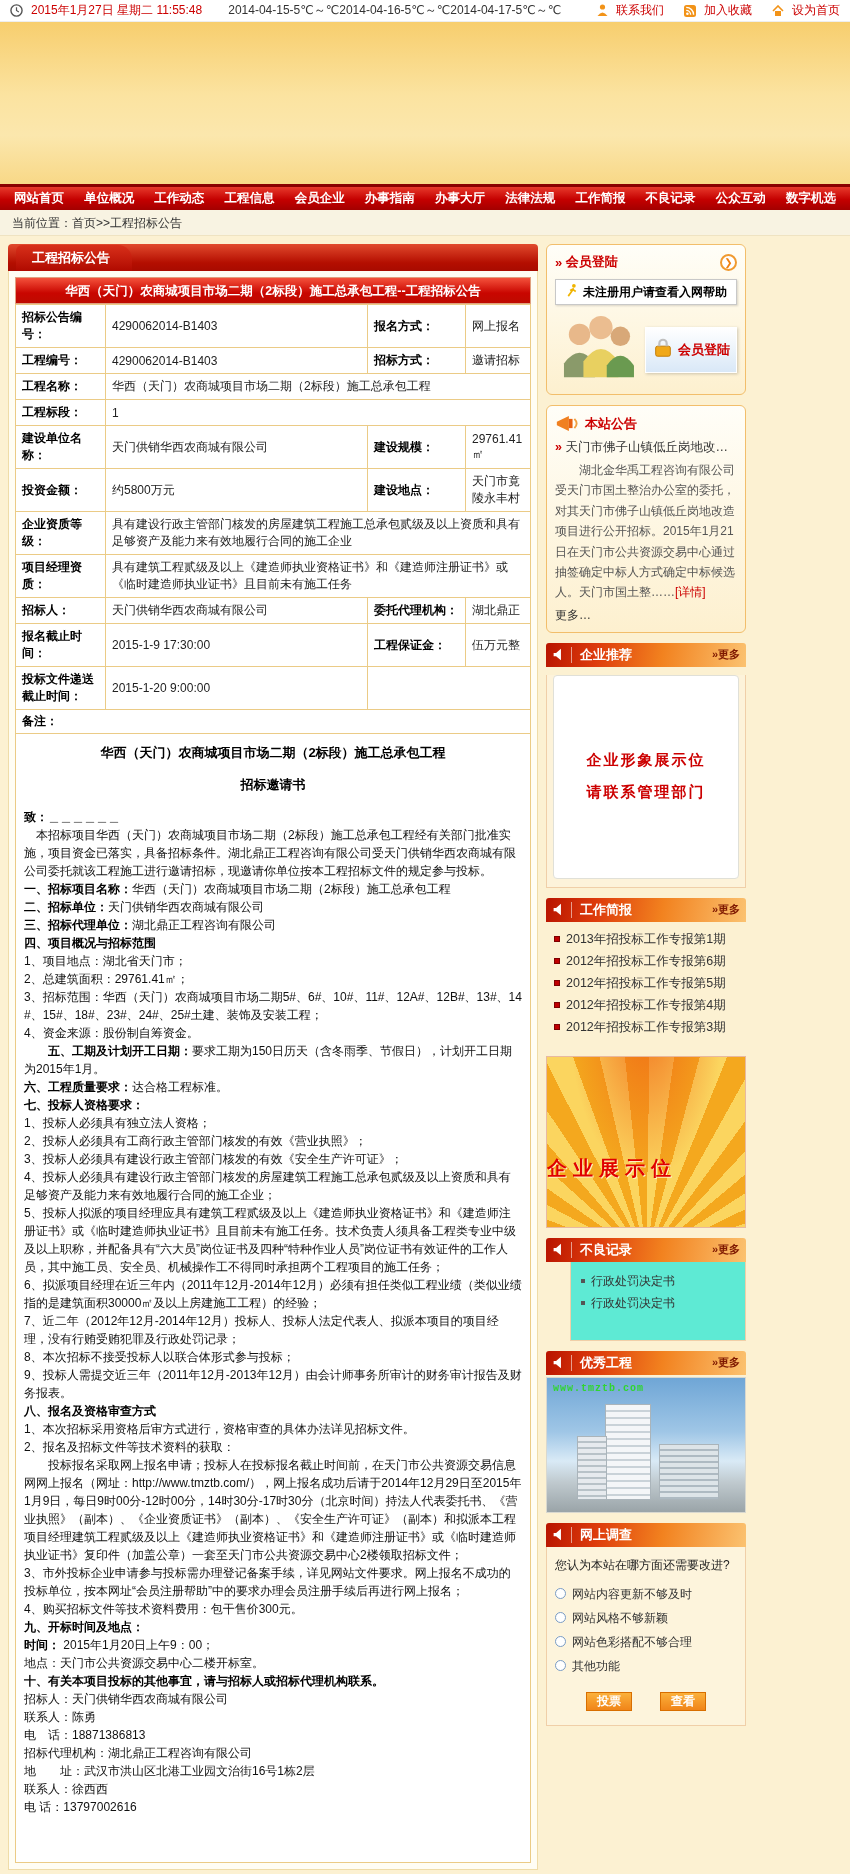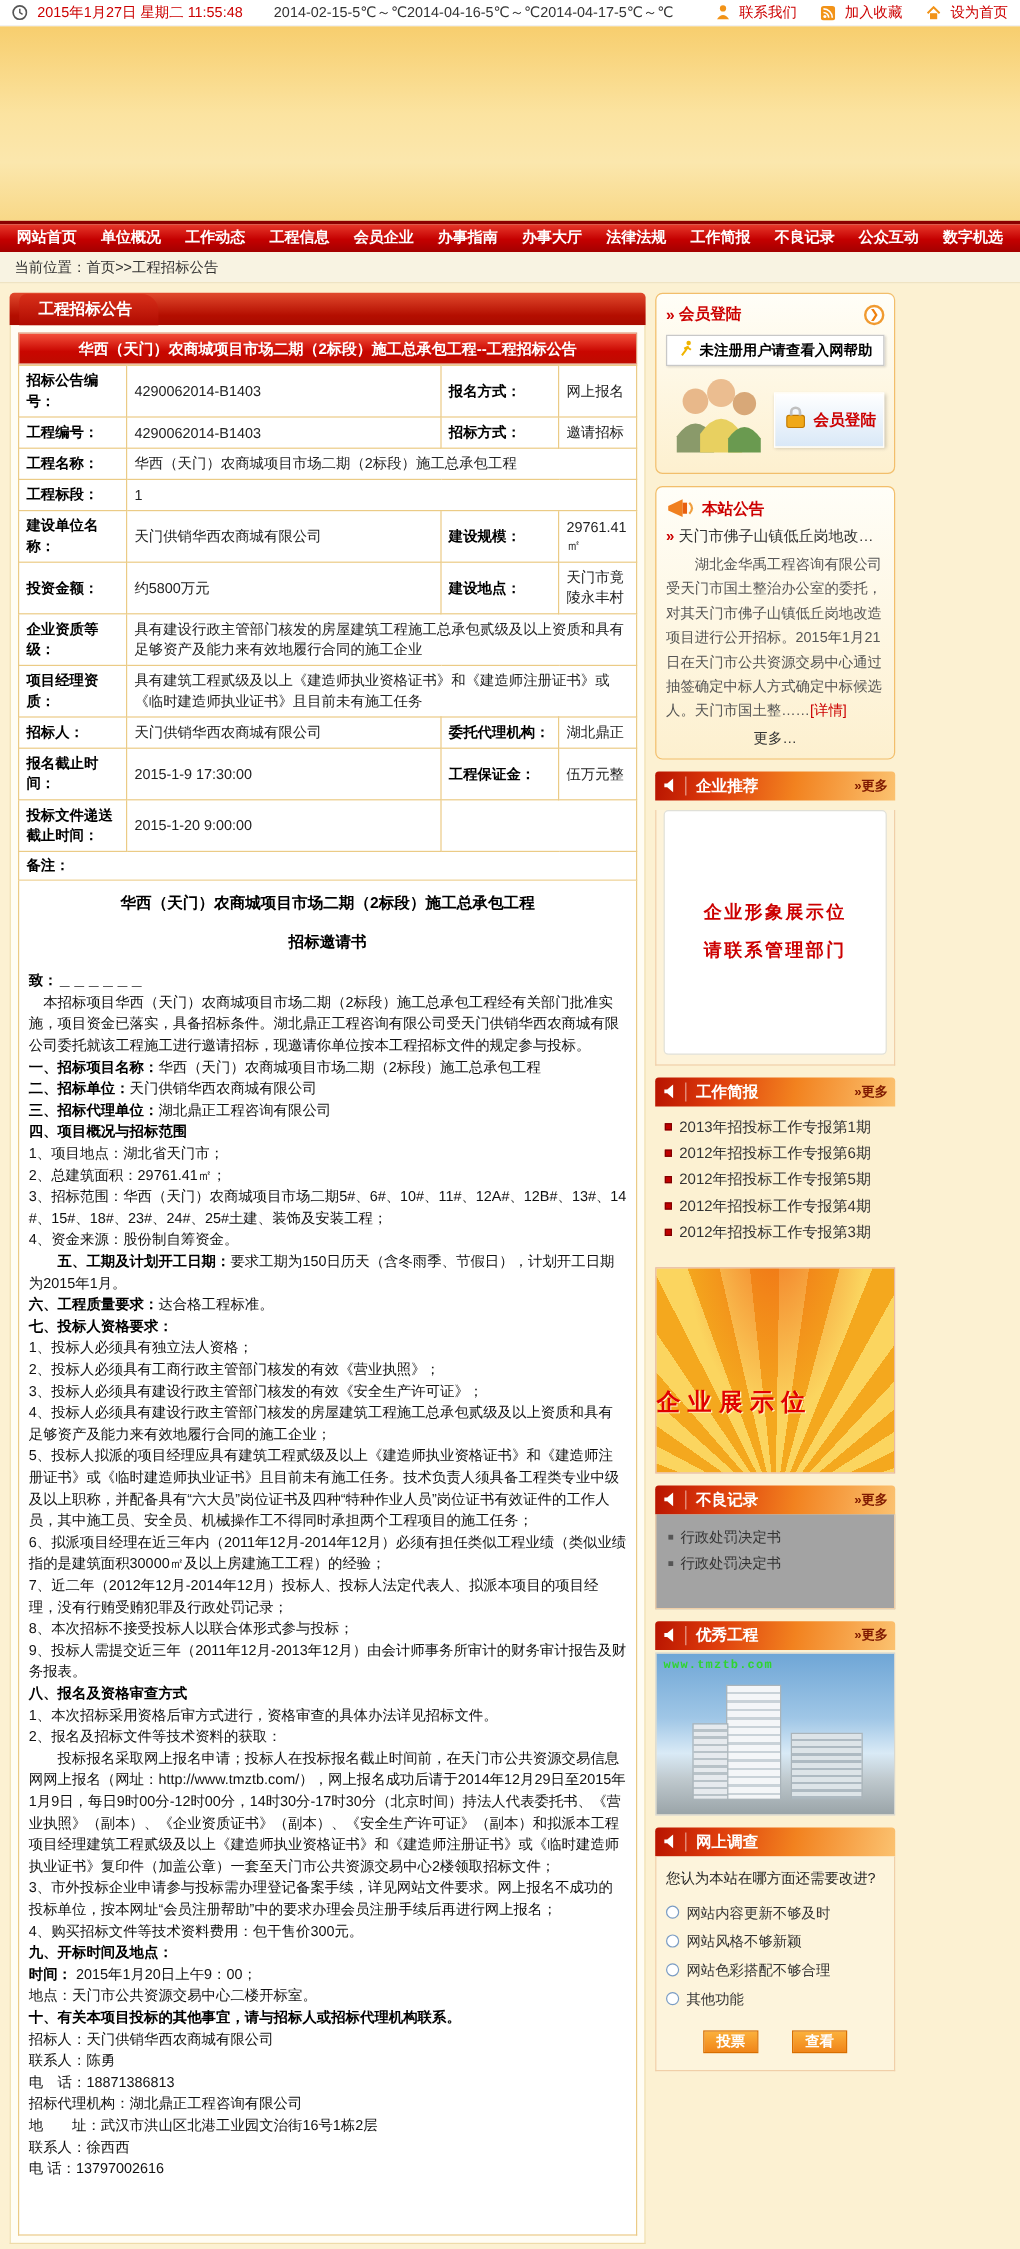--- a/index.html
+++ b/index.html
@@ -60,21 +60,21 @@
              font-size:12px; cursor:pointer; }
   .ml-row { display:flex; align-items:center; margin-top:8px; gap:4px; }
   .ml-login { width:94px; height:46px; background:linear-gradient(#FFFFFF,#D9E8F7); border:1px solid #fff;
               box-shadow:1px 1px 3px rgba(0,0,0,.2); display:flex; align-items:center; justify-content:center; gap:4px;
               color:#CC0000; font-weight:bold; font-size:13px; cursor:pointer; }
 
   .notice-link { color:#333; font-size:12.5px; margin:6px 0 4px 0; cursor:pointer; }
   .notice-link .arr { color:#CC0000; font-weight:bold; }
   .notice-body { color:#555; line-height:1.7; text-indent:2em; }
   .detail-link { color:#CC0000; cursor:pointer; }
-  .more-right { text-align:center; color:#333; margin-top:4px; cursor:pointer; }
+  .more-right { text-align:left; color:#333; margin-top:4px; cursor:pointer; }
 
   .side-hd { height:24px; border-radius:3px 3px 0 0; display:flex; align-items:center; color:#fff; font-weight:bold; font-size:13px;
              background:linear-gradient(100deg,#B81400 0%,#DE3C0C 26%,#F2821F 58%,#FBC270 100%); }
   .hd-ic { display:inline-flex; padding:0 6px; border-right:1px solid rgba(255,255,255,.55); margin-right:8px; height:16px; align-items:center; }
   .hd-more { margin-left:auto; margin-right:6px; color:#7E1800; font-size:11px; font-weight:bold; cursor:pointer; white-space:nowrap; }
 
   .rec-box { background:#fff; border:1px solid #E0E0D8; border-radius:4px; margin:8px 6px 6px 6px; height:204px;
              display:flex; flex-direction:column; align-items:center; justify-content:center; gap:13px; }
   .rec-line { color:#CC0000; font-weight:bold; font-size:15px; letter-spacing:2px; }
 
@@ -82,21 +82,21 @@
   .side-list .li { display:flex; align-items:center; gap:6px; line-height:22px; color:#333; font-size:12.5px; cursor:pointer; }
   .bullet { width:6px; height:6px; background:#C00000; border:1px solid #7E0000; flex:none; }
   .bullet2 { width:4px; height:4px; background:#555; flex:none; }
 
   .sunburst { height:172px; border:1px solid #E8B9A0; position:relative; overflow:hidden;
      background: radial-gradient(ellipse at 50% -25%, rgba(240,100,20,.85), rgba(240,120,30,0) 55%),
                  repeating-conic-gradient(from -90deg at 50% 118%, #F4A81E 0deg 7deg, #FBD55F 7deg 14deg); }
   .sunburst .txt { position:absolute; left:0; right:0; top:58%; text-align:left; color:#E00000; font-weight:bold;
                    font-size:20px; letter-spacing:6px; text-shadow:1px 1px 0 #FFF3C0; }
 
-  .bad-body { background:#a3a3a3; border:1px solid #F0CFA8; border-top:none; padding:8px 2px 26px 10px; }
+  .bad-body { background:#5eead4; border:1px solid #F0CFA8; border-top:none; padding:8px 2px 26px 10px;margin-left:24px; }
 
   .exc-img { margin-top:2px; height:136px; border:1px solid #D8D8D0; position:relative; overflow:hidden;
              background:linear-gradient(#6FA6D6 0%, #9FC6E6 40%, #D9EAF6 62%, #BFC9CE 78%, #9AA4A8 100%); }
   .wm { position:absolute; left:6px; top:5px; color:#2FD52F; font-family:"Liberation Mono","DejaVu Sans Mono",monospace;
         font-size:10px; font-weight:bold; letter-spacing:1px; }
   .bld { position:absolute; background:repeating-linear-gradient(#F4F6F8 0 5px, #C9D2D8 5px 7px); border:1px solid #AAB4BA; }
   .bld.b1 { left:58px; top:26px; width:46px; height:96px; }
   .bld.b2 { left:30px; top:58px; width:30px; height:64px; background:repeating-linear-gradient(#E6EAEE 0 4px,#B8C2C8 4px 6px); }
   .bld.b3 { left:112px; top:66px; width:60px; height:56px; background:repeating-linear-gradient(#DDE4E8 0 4px,#AEBAC2 4px 6px); }
 
@@ -128,21 +128,21 @@
 <body>
 
 <div class="topbar">
   <span class="tb-ic">
     <svg width="13" height="13" viewBox="0 0 14 14">
         <circle cx="7" cy="7" r="6" fill="none" stroke="#555" stroke-width="1.5"></circle>
         <path d="M7 3.5 V7 L9.5 8.5" stroke="#555" stroke-width="1.3" fill="none"></path>
       </svg>
   </span>
   <span class="tb-date">2015年1月27日 星期二 11:55:48</span>
-  <span class="tb-weather">2014-02-15-5℃～℃2014-04-16-5℃～℃2014-04-17-5℃～℃</span>
+  <span class="tb-weather">2014-04-15-5℃～℃2014-04-16-5℃～℃2014-04-17-5℃～℃</span>
   <div class="tb-links">
     <a class="tb-link">
       <span class="tb-ic">
           <svg width="11" height="13" viewBox="0 0 11 13">
             <circle cx="5.5" cy="3" r="2.6" fill="#F29318"></circle>
             <path d="M0.5 12 q5 -7 10 0 z" fill="#F29318"></path>
           </svg>
         </span>
       <span>联系我们</span>
       </a>

